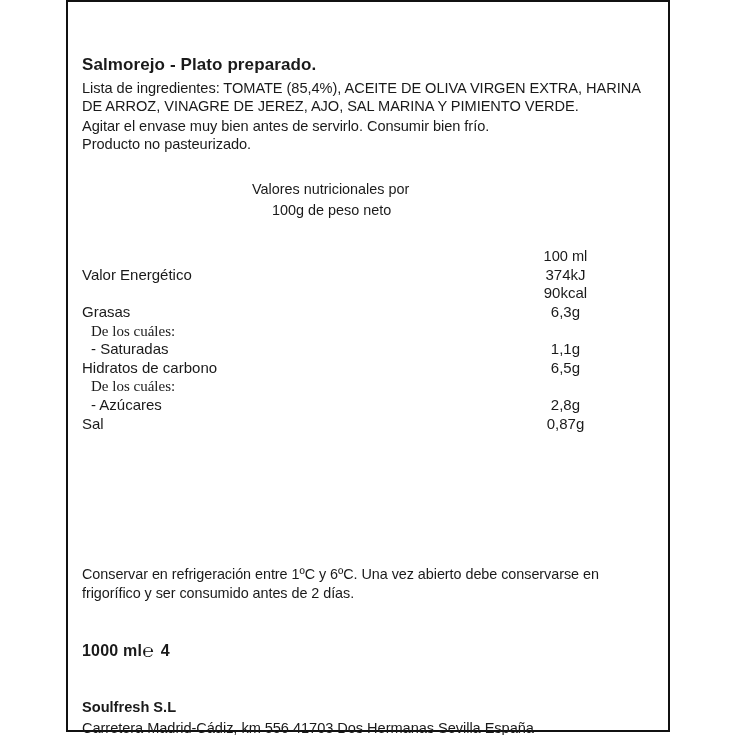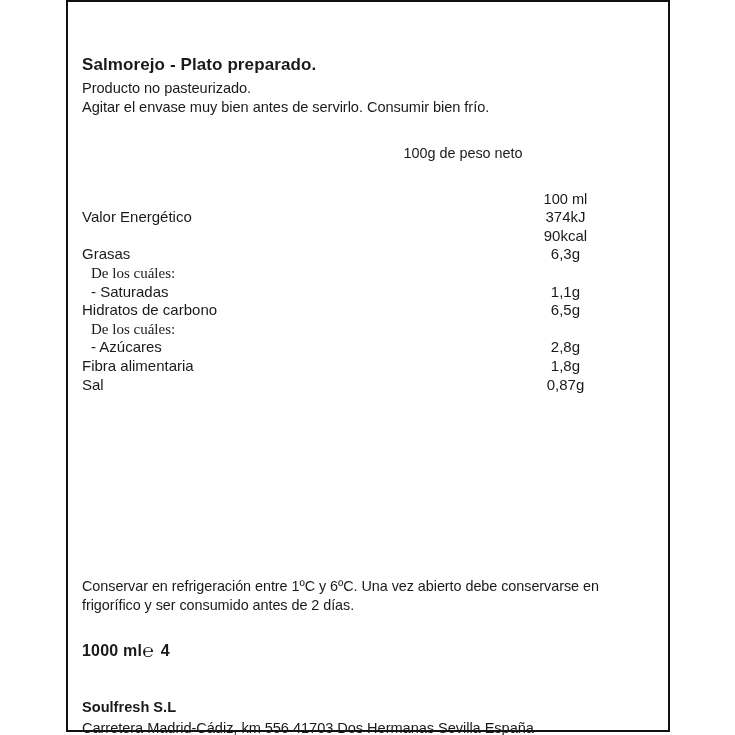--- a/index.html
+++ b/index.html
@@ -58,21 +58,21 @@
   }
   .note-line.first { margin-top: 1px; }
 
   
   .nutri-header {
     margin-top: 26px;
     padding-left: 170px;
     font-size: 14.4px;
     line-height: 21px;
   }
-  .nutri-header .l2 { padding-left: 20px; text-align: center; }
+  .nutri-header .l2 { padding-left: 20px; }
 
   
   .nutri-table {
     margin-top: 26px;
     width: 100%;
     border-collapse: collapse;
   }
   .nutri-table td {
     font-size: 15px;
     line-height: 18.6px;
@@ -87,21 +87,21 @@
     padding-right: 0px;
   }
   .nutri-table tr.r-head td.val { font-size: 14.6px; }
   .ind1 { padding-left: 9px !important; font-family: Liberation Serif, serif; }
   .ind2 { padding-left: 9px !important; }
 
   
   .storage {
     position: absolute;
     left: 14px;
-    top: 531px;
+    top: 519px;
     width: 576px;
     font-size: 14.4px;
     line-height: 19px;
     letter-spacing: -0.05px;
   }
 
   .volume {
     position: absolute;
     left: 14px;
     top: 593px;
@@ -138,26 +138,28 @@
   }
 </style>
 </head>
 <body>
 
 <div class="label-frame">
   <div class="label-inner">
 
     <h1 class="product-title">Salmorejo - Plato preparado.</h1>
 
+    <p class="ingredients">Lista de ingredientes: TOMATE (85,4%), ACEITE DE OLIVA VIRGEN EXTRA, HARINA DE ARROZ, VINAGRE DE JEREZ, AJO, SAL MARINA Y PIMIENTO VERDE.</p>
+
+    <p class="note-line first">Agitar el envase muy bien antes de servirlo. Consumir bien frío.</p>
 
     <p class="note-line">Producto no pasteurizado.</p>
 
-    <p class="note-line first">Agitar el envase muy bien antes de servirlo. Consumir bien frío.</p>
-
     <div class="nutri-header">
+      <div class="l1">Valores nutricionales por</div>
       <div class="l2">100g de peso neto</div>
     </div>
 
     <table class="nutri-table">
       <tbody>
         <tr class="r-head">
           <td class="name"></td>
           <td class="val">100 ml</td>
         </tr>
         <tr>
@@ -186,24 +188,20 @@
         </tr>
         <tr>
           <td class="name ind1">De los cuáles:</td>
           <td class="val"></td>
         </tr>
         <tr>
           <td class="name ind2">- Azúcares</td>
           <td class="val">2,8g</td>
         </tr>
         <tr>
-          <td class="name">Fibra  alimentaria</td>
-          <td class="val">1,8g</td>
-        </tr>
-        <tr>
           <td class="name">Sal</td>
           <td class="val">0,87g</td>
         </tr>
       </tbody>
     </table>
 
     <div class="storage">Conservar en refrigeración entre 1ºC y 6ºC. Una vez abierto debe conservarse en frigorífico y ser consumido antes de 2 días.</div>
 
     <div class="volume">
       <span>1000 ml</span><span class="est">℮</span><span class="count">4</span>

